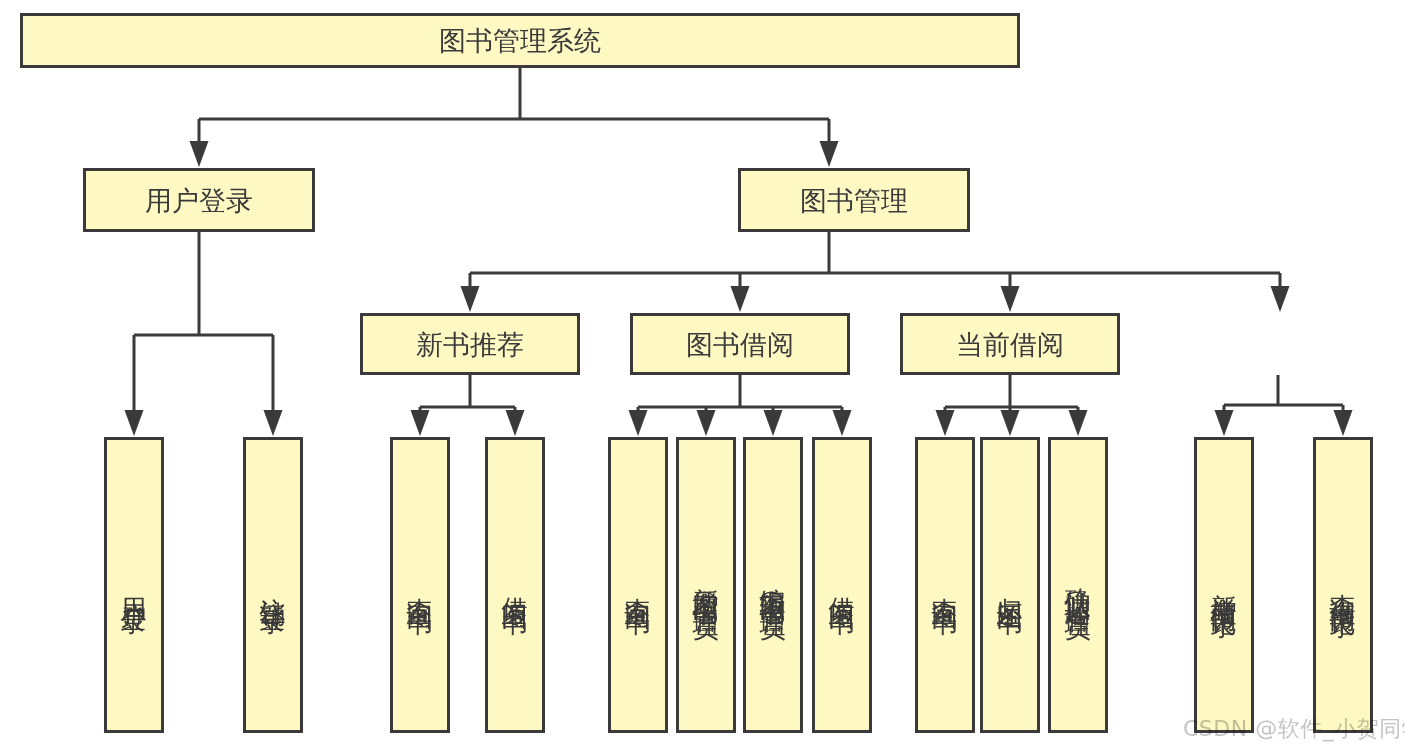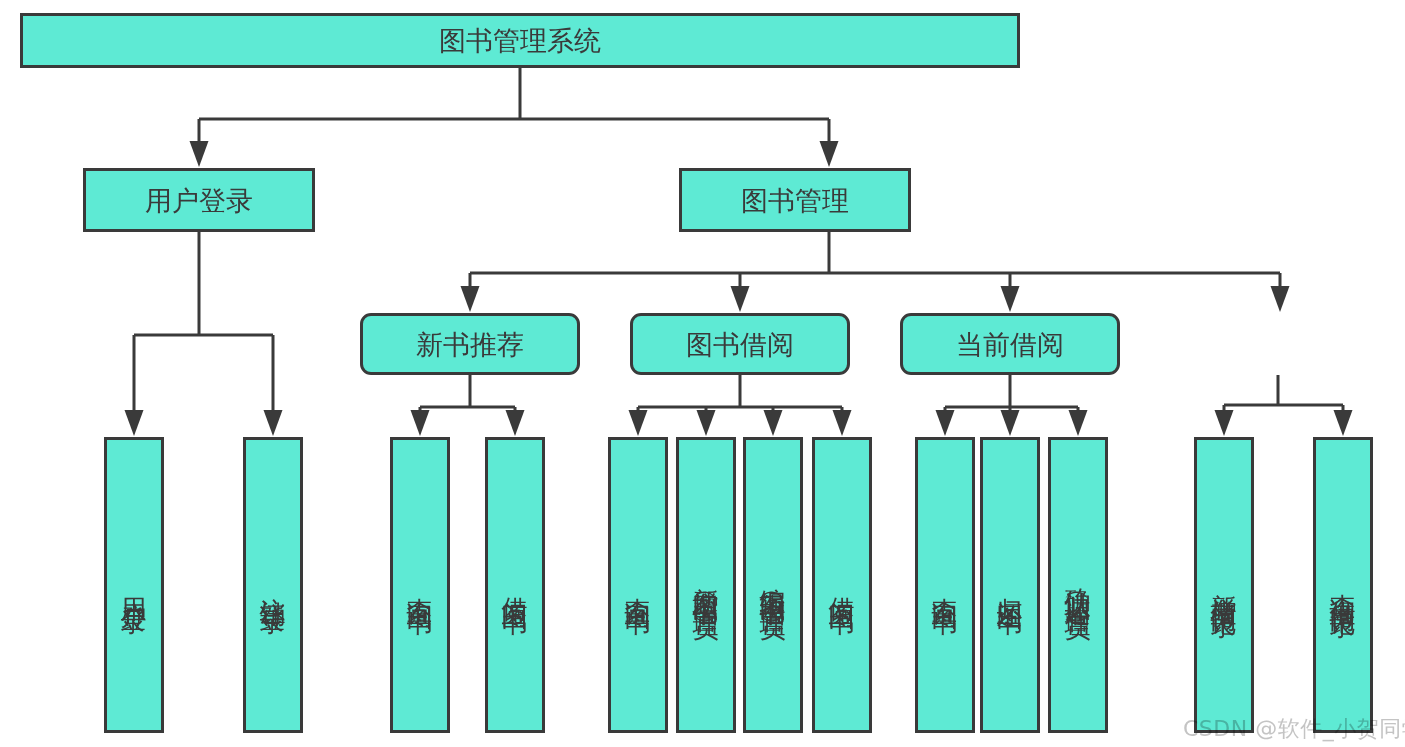--- a/index.html
+++ b/index.html
@@ -13,21 +13,21 @@
   #canvas{
     position:relative;
     width:1405px;height:747px;
     background:var(--bg);
     overflow:hidden;
   }
   #wires{position:absolute;left:0;top:0;width:1405px;height:747px;}
   .box{
     position:absolute;
     box-sizing:border-box;
-    background:#5eead4;
+    background:#fef9c3;
     border:3px solid var(--line);
     display:flex;
     align-items:center;
     justify-content:center;
     color:var(--text);
     font-size:27px;
     line-height:1;
     white-space:nowrap;
   }
   .leaf{
@@ -36,23 +36,23 @@
   .leaf .vtext{
     writing-mode:vertical-rl;
     text-orientation:mixed;
     letter-spacing:4px;
     white-space:nowrap;
   }
   
   .n-root{left:20px;top:13px;width:1000px;height:55px;}
   
   .n-user-login{left:83px;top:168px;width:232px;height:64px;}
-  .n-book-mgmt{left:679px;top:168px;width:232px;height:64px;}
+  .n-book-mgmt{left:738px;top:168px;width:232px;height:64px;}
   
-  .lvl3{top:313px;width:220px;height:62px;border-radius:11px;}
+  .lvl3{top:313px;width:220px;height:62px;}
   .n-new-book{left:360px;}
   .n-book-borrow{left:630px;}
   .n-current-borrow{left:900px;}
   .n-borrow-records{left:1170px;}
   
   .leaf{top:437px;width:60px;height:296px;}
   .l-ul-login{left:104px;}
   .l-ul-logout{left:243px;}
   .l-nb-query{left:390px;}
   .l-nb-borrow{left:485px;}

